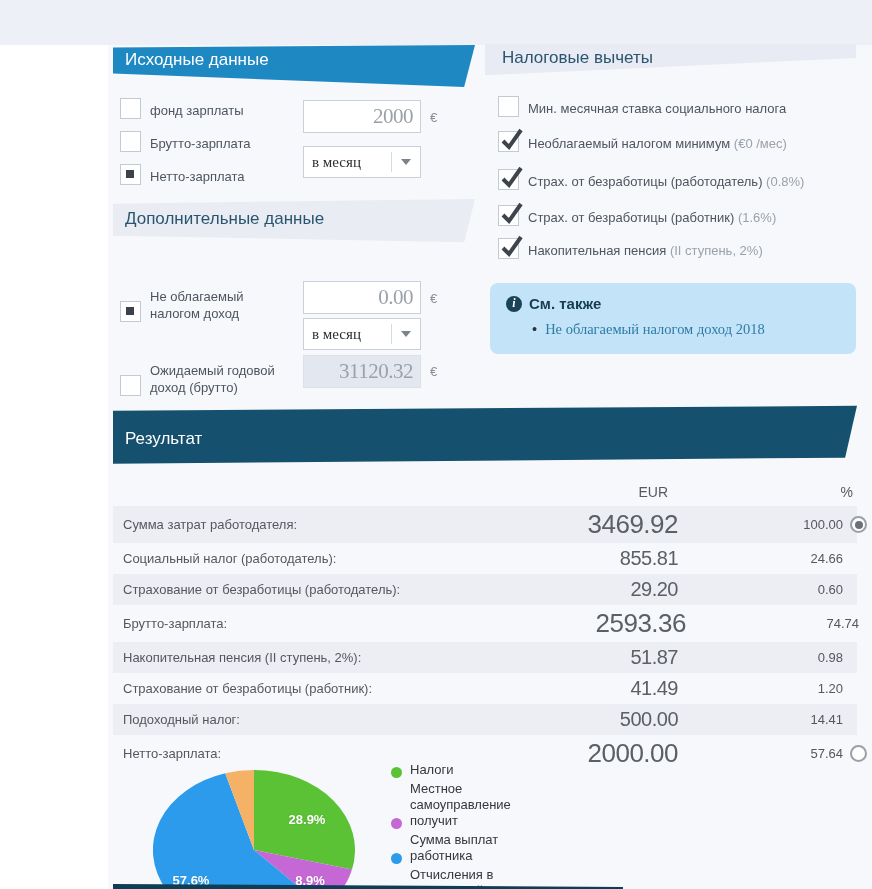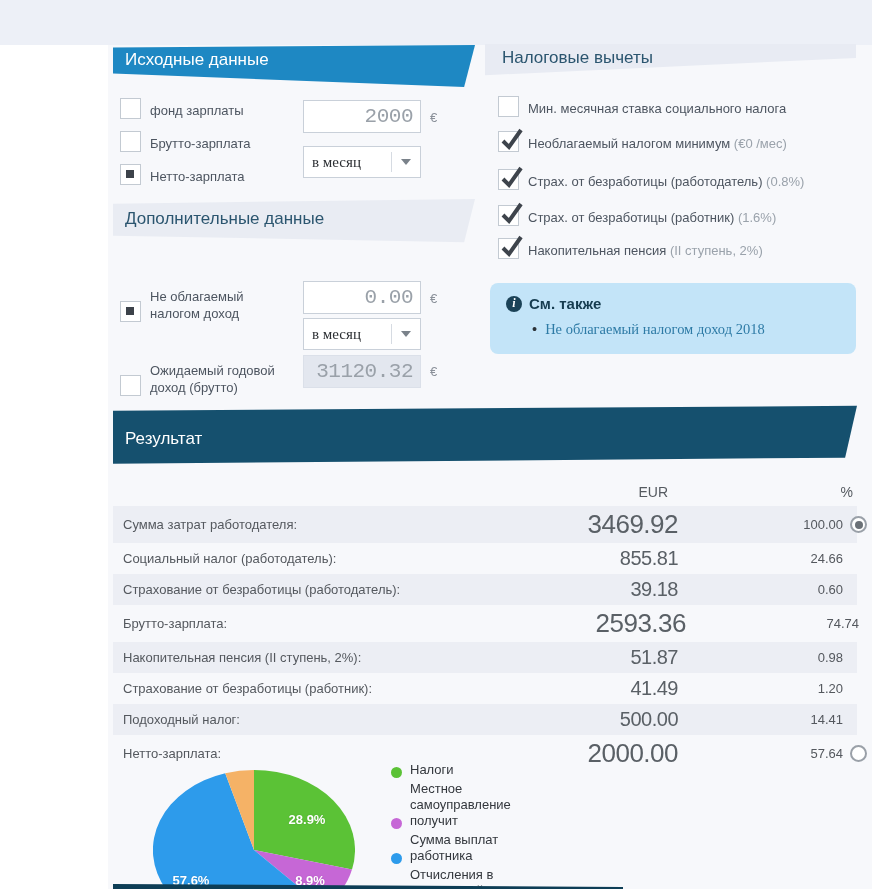--- a/index.html
+++ b/index.html
@@ -48,21 +48,21 @@
   .cb-square::after{content:"";position:absolute;left:5px;top:5px;width:8px;height:8px;background:#3c424a;}
   .cb-check svg{position:absolute;left:0px;top:-4px;width:24px;height:24px;}
   .opt-row{position:absolute;display:flex;align-items:flex-end;}
   .opt-row .lbl{margin-left:9px;font-size:13px;color:#4d5560;line-height:17px;padding-top:2px;}
   .lbl .muted{color:#9aa2ab;}
 
   
   .tinput{
     position:absolute;width:102px;height:31px;background:#fff;border:1px solid #c9d0d9;
     color:#9aa1a9;font-size:21px;text-align:right;padding:0 7px;
-    font-family:Liberation Mono, monospace;letter-spacing:-0.5px;
+    font-family:Liberation Serif, serif;letter-spacing:-0.5px;
   }
   .tinput:disabled,.tinput.disabled{background:#e3e7ef;border-color:#dbe0e9;color:#9aa1a9;}
   .cur{position:absolute;color:#8a9099;font-size:13px;}
   .select{
     position:absolute;width:116px;height:30px;background:#fff;border:1px solid #c9d0d9;
     display:flex;align-items:center;cursor:pointer;
   }
   .select .val{flex:1;padding-left:8px;font-family:"Liberation Serif",serif;font-size:15px;color:#2c2f33;}
   .select .sep{width:1px;height:20px;background:#d6dbe2;}
   .select .arr{width:28px;display:flex;align-items:center;justify-content:center;}
@@ -229,21 +229,21 @@
 </div>
 <div class="trow" style="top:543px;height:31px;">
   <span class="rl">Социальный налог (работодатель):</span>
   <span class="re">855.81</span>
   <span class="rp">24.66</span>
   <span class="radio-slot"></span>
     <span class="rr"></span>
 </div>
 <div class="trow striped" style="top:574px;height:31px;">
   <span class="rl">Страхование от безработицы (работодатель):</span>
-  <span class="re">39.18</span>
+  <span class="re">29.20</span>
   <span class="rp">0.60</span>
   <span class="radio-slot"></span>
     <span class="rr"></span>
 </div>
 <div class="trow big" style="top:605px;height:37px;gap:8px;">
   <span class="rl">Брутто-зарплата:</span>
   <span class="re">2593.36</span>
   <span class="rp">74.74</span>
   <span class="radio-slot">
       <span class="radio"></span>

